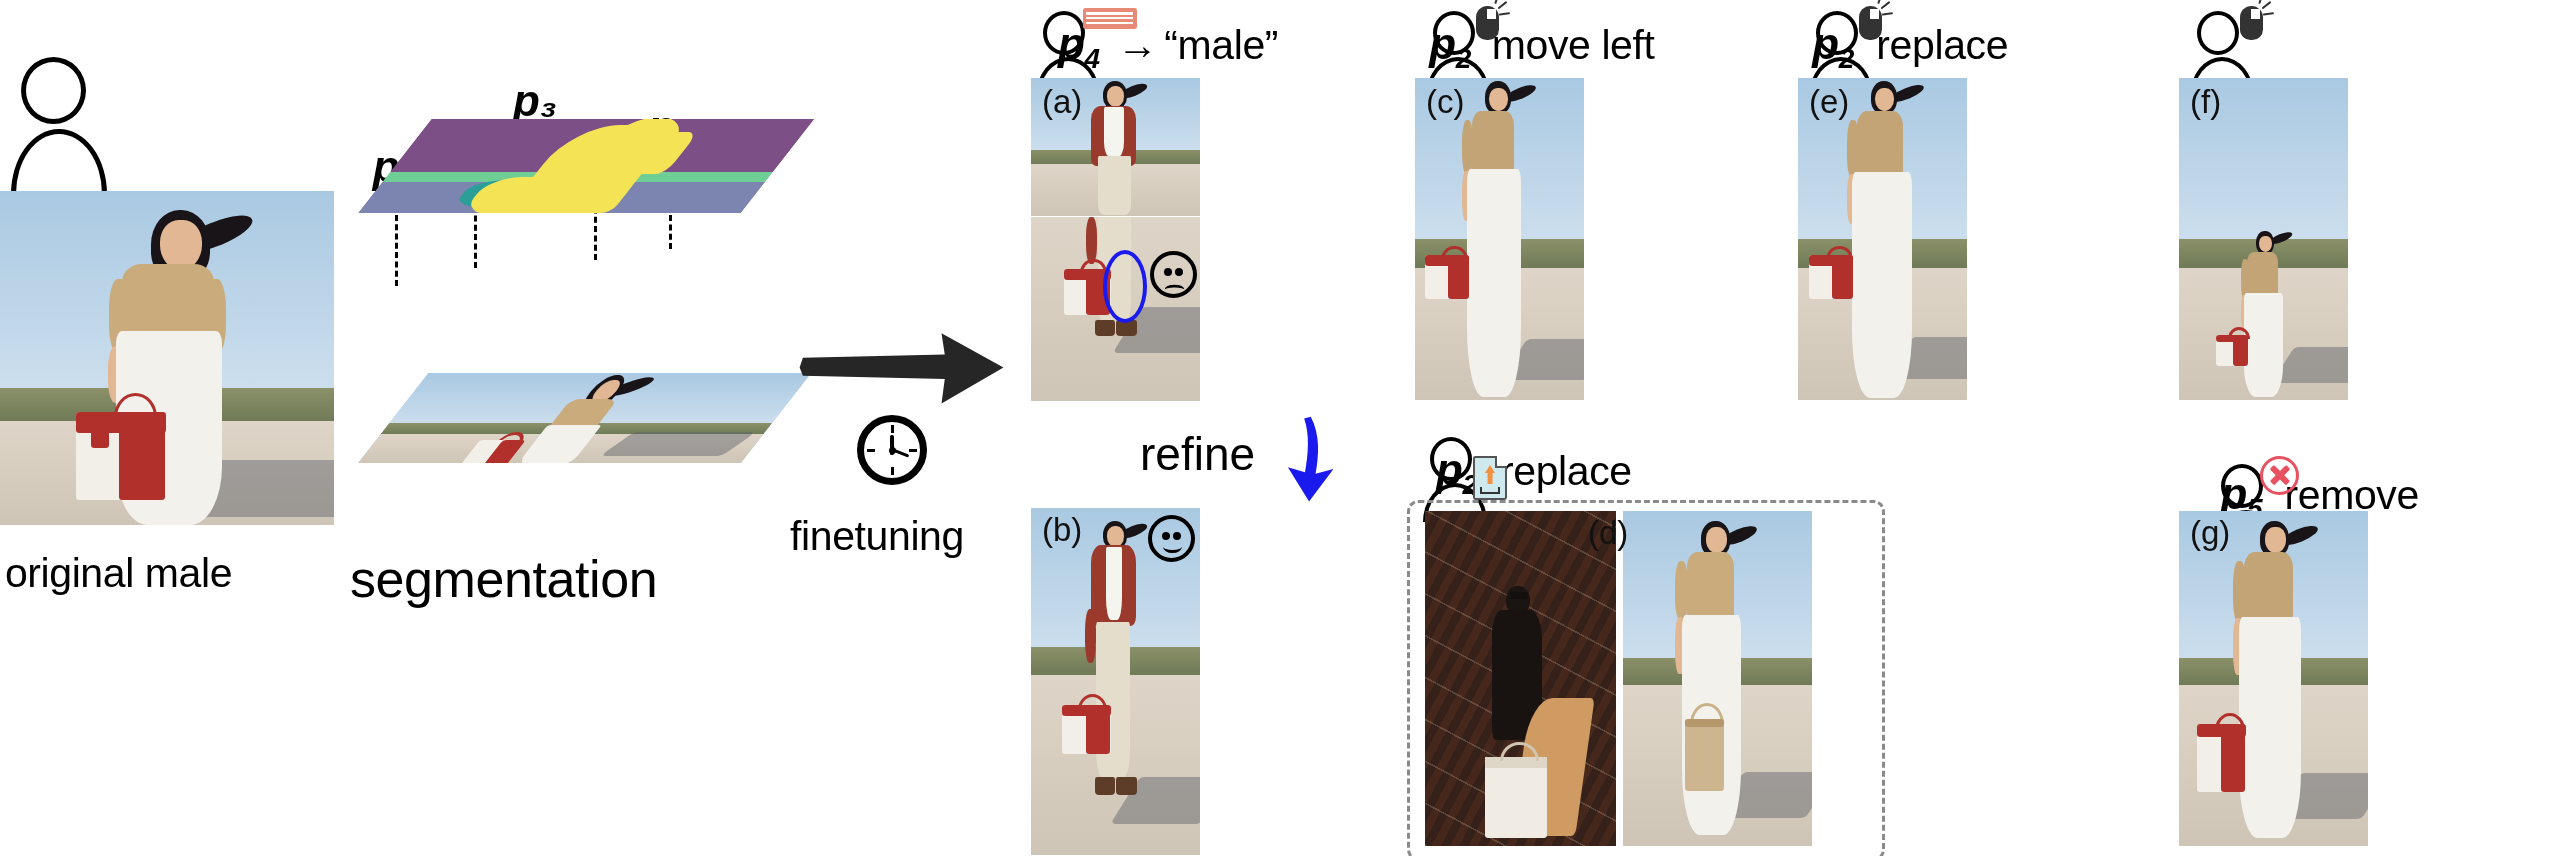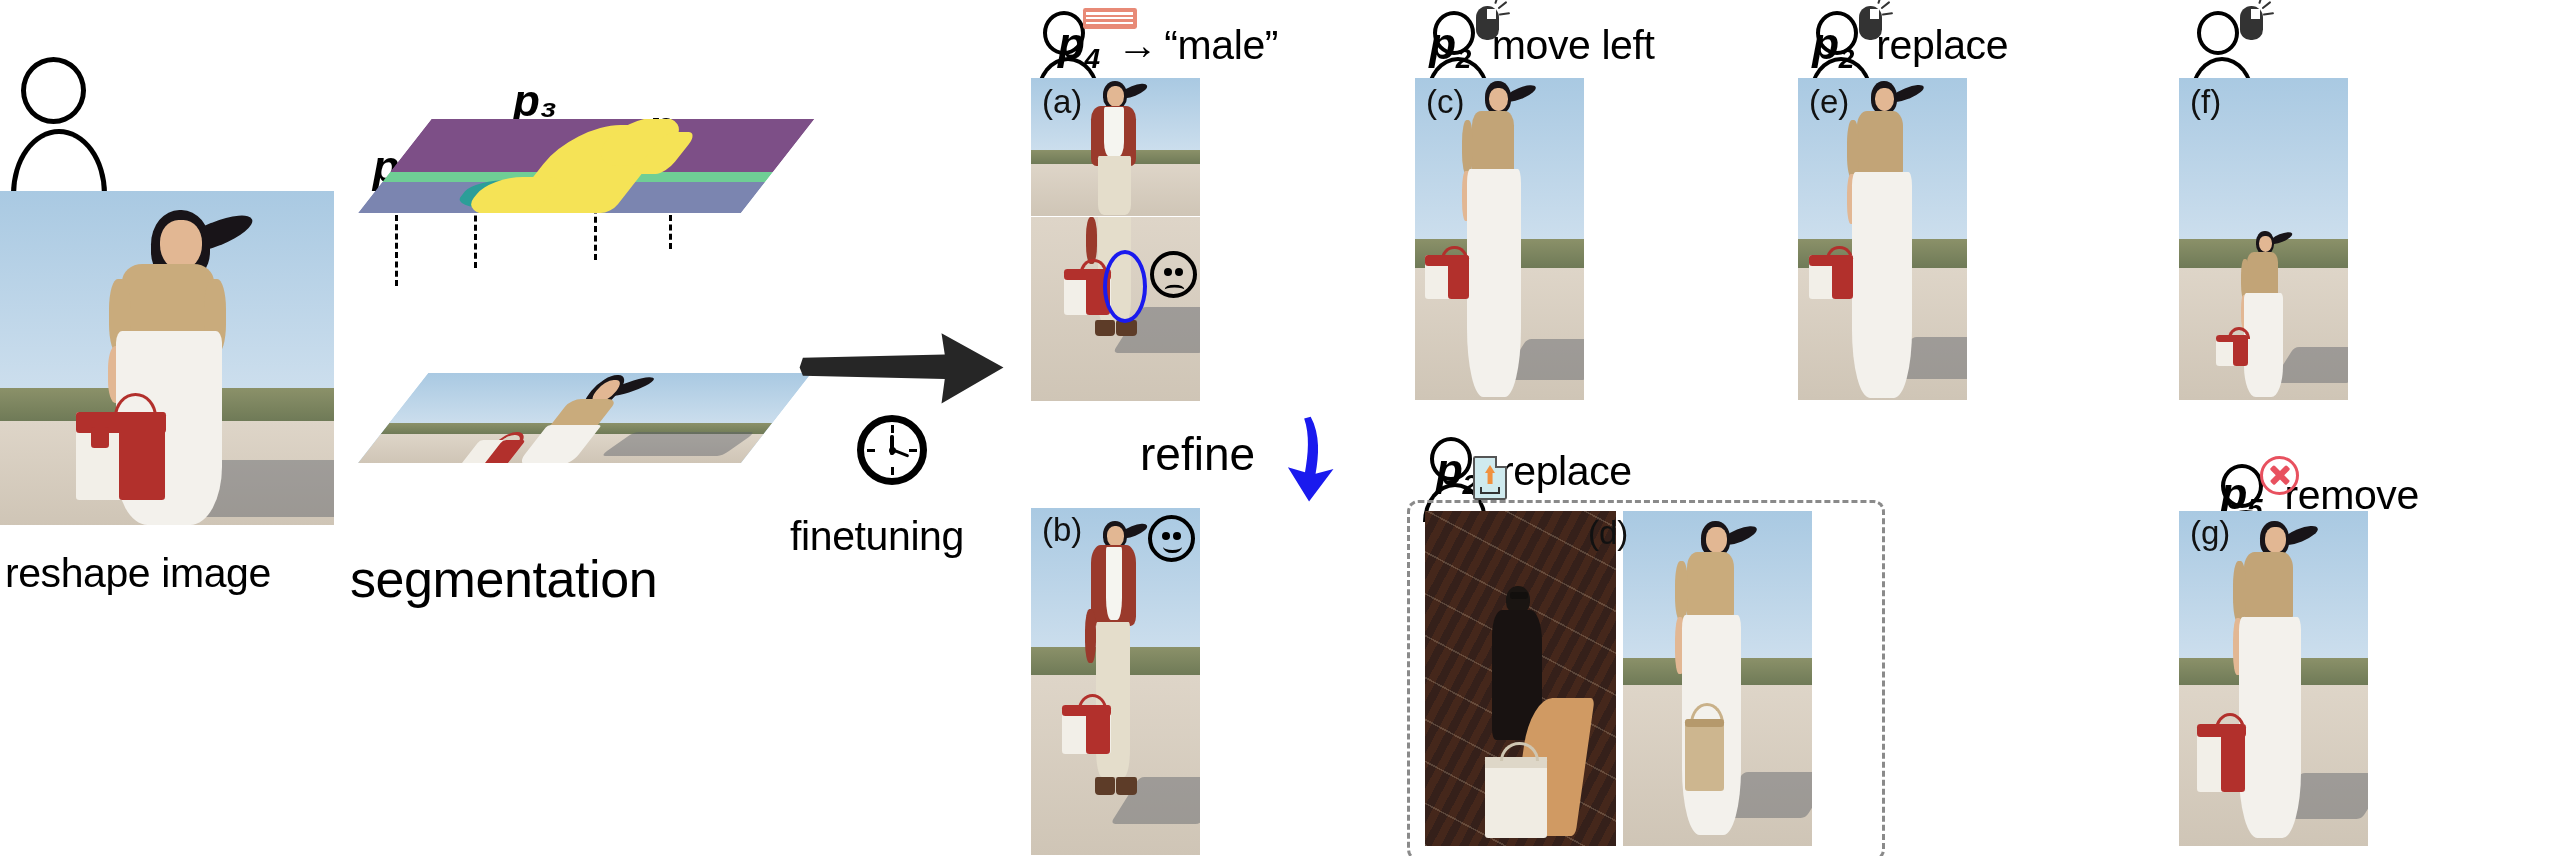--- a/index.html
+++ b/index.html
@@ -123,21 +123,21 @@
     <div class="arm" style="left:204px;top:88px;width:22px;height:75px;background:#c9ab7c;"></div>
     <div class="arm" style="left:108px;top:155px;width:18px;height:57px;background:#e2b793;"></div>
     <div class="skirt" style="left:116px;top:140px;width:106px;height:194px;"></div>
     <div class="baghandle" style="left:114px;top:202px;width:37px;height:21px;"></div>
     <div class="bag" style="left:76px;top:221px;width:90px;height:88px;background:#f2efe8;"></div>
     <div class="bag" style="left:119px;top:221px;width:46px;height:88px;background:#b2302c;"></div>
     <div class="bag" style="left:76px;top:221px;width:90px;height:21px;background:#b2302c;"></div>
     <div class="bag" style="left:91px;top:236px;width:18px;height:21px;background:#b2302c;"></div>
   </div>
 
-  <div class="abs" style="left:4.9px;top:550px;font-size:41px;letter-spacing:-0.4px;">reshape image</div>
+  <div class="abs" style="left:4.9px;top:550px;font-size:41px;letter-spacing:-0.4px;">original male</div>
 </div>
 
 <div class="abs" style="left:358px;top:65px;width:423px;height:488px;">
 
   <div class="abs" style="left:14.7px;top:77px;">
     <span class="pvar">p₁</span>
   </div>
   <div class="dashline" style="left:37px;top:122px;height:99px;"></div>
 
   <div class="abs" style="left:93px;top:59px;">

